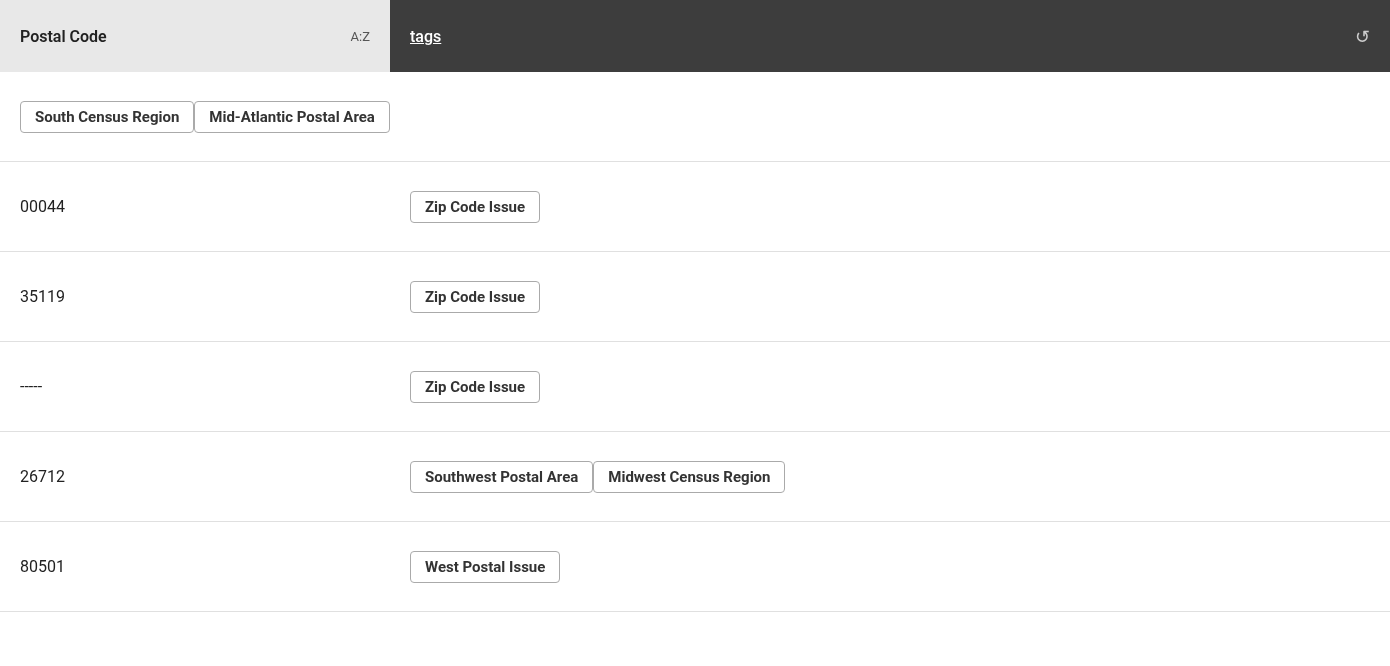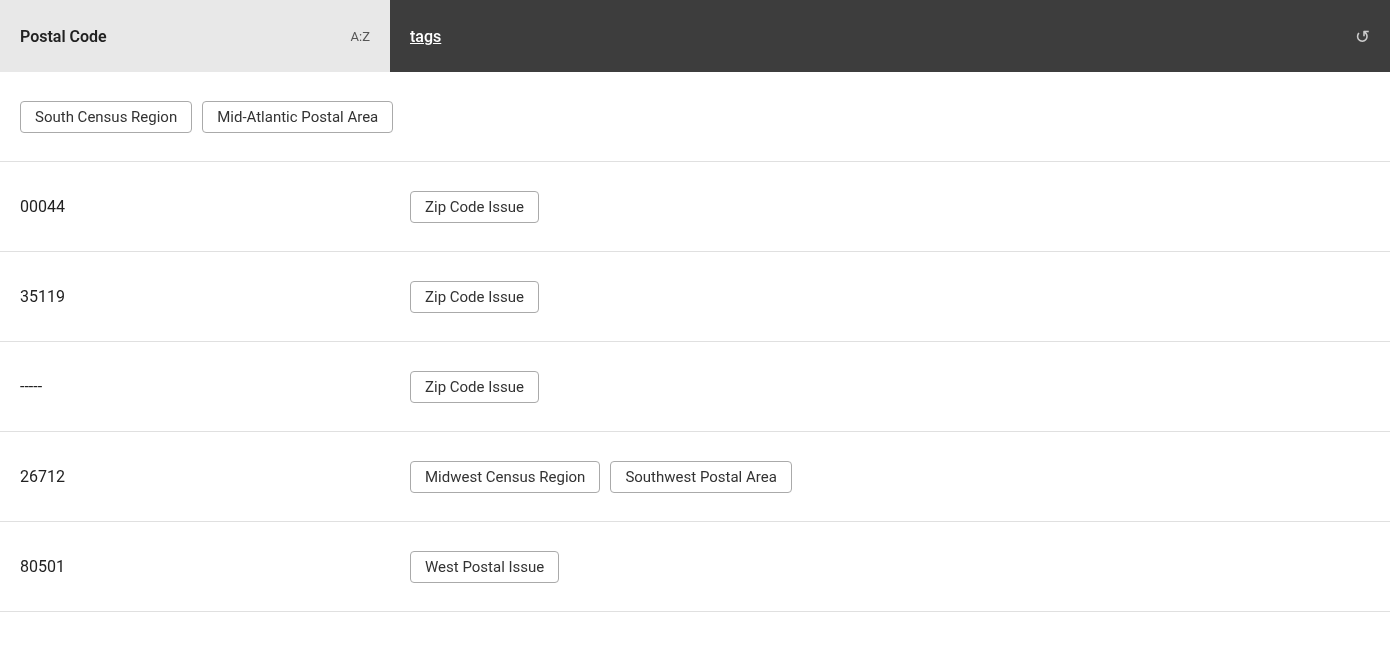--- a/index.html
+++ b/index.html
@@ -85,22 +85,22 @@
       font-size: 16px;
       color: #222;
       font-weight: 400;
     }
 
     .cell-tags {
       flex: 1;
       padding: 20px 20px;
       display: flex;
       flex-wrap: wrap;
-      gap: 10px;
       align-items: center;
+      font-weight: bold;
     }
 
     .tag {
       display: inline-flex;
       align-items: center;
       border: 1px solid #aaaaaa;
       border-radius: 4px;
       padding: 6px 14px;
       font-size: 15px;
       color: #333;
@@ -145,22 +145,22 @@
       </div>
       <div class="table-row">
         <div class="cell-postal-code">-----</div>
         <div class="cell-tags">
           <span class="tag">Zip Code Issue</span>
         </div>
       </div>
       <div class="table-row">
         <div class="cell-postal-code">26712</div>
         <div class="cell-tags">
+          <span class="tag">Southwest Postal Area</span>
           <span class="tag">Midwest Census Region</span>
-          <span class="tag">Southwest Postal Area</span>
         </div>
       </div>
       <div class="table-row">
         <div class="cell-postal-code">80501</div>
         <div class="cell-tags">
           <span class="tag">West Postal Issue</span>
         </div>
       </div>
     </div>
 </div>

